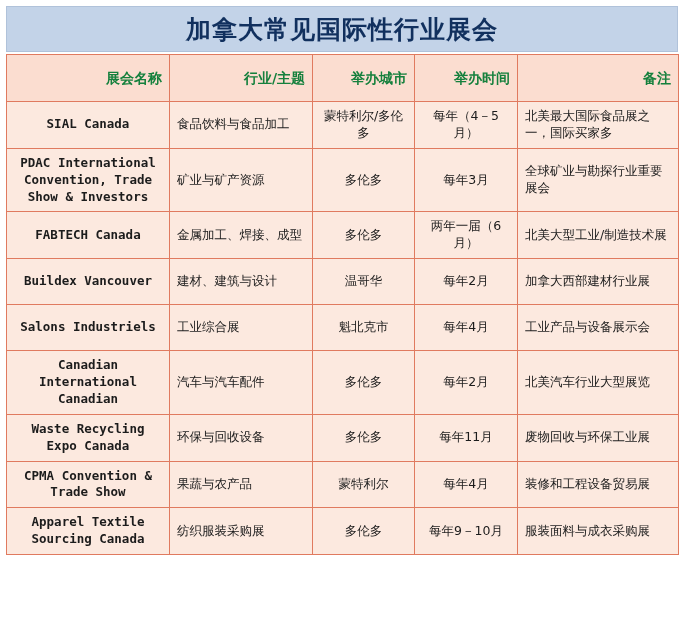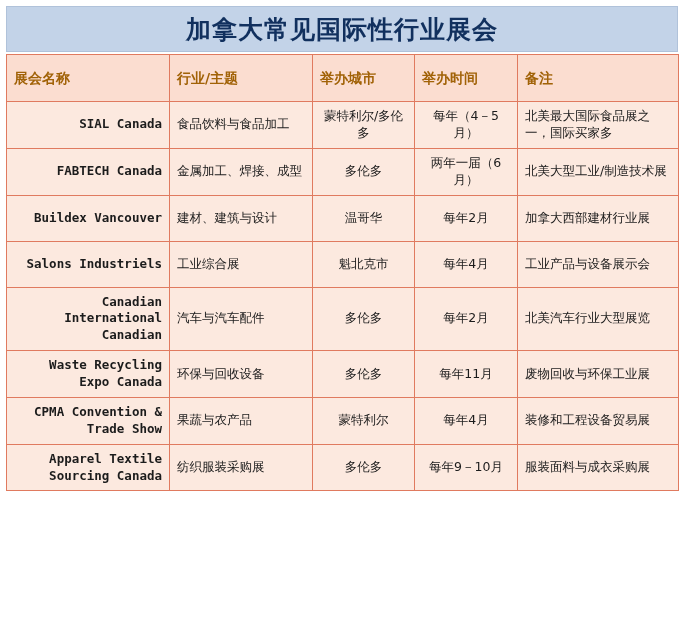--- a/index.html
+++ b/index.html
@@ -46,34 +46,34 @@
     border: 1px solid #e07a5f;
     padding: 6px 7px;
     vertical-align: middle;
     font-size: 12.5px;
     line-height: 1.35;
     color: #1c1c1c;
     background: #fce9df;
   }
   table.exhibitions th {
     background: #fbddd0;
-    color: #a16207;
+    color: #15803d;
     font-weight: bold;
-    text-align: left;
+    text-align: right;
     font-size: 14px;
     height: 34px;
     font-family: "DejaVu Sans", sans-serif;
   }
   td.name {
     font-family: "DejaVu Sans Mono", monospace;
     font-weight: bold;
     font-size: 12.5px;
     letter-spacing: 0px;
     color: #111111;
-    text-align: right;
+    text-align: center;
   }
   td.topic, td.note {
     font-family: "DejaVu Sans", sans-serif;
     text-align: left;
   }
   td.city, td.time {
     font-family: "DejaVu Sans", sans-serif;
     text-align: center;
   }
   col.c-name { width: 163px; }
@@ -109,20 +109,27 @@
         <th>备注</th>
       </tr>
     </thead>
     <tbody>
       <tr class="row-h">
         <td class="name">SIAL Canada</td>
         <td class="topic">食品饮料与食品加工</td>
         <td class="city">蒙特利尔/多伦多</td>
         <td class="time">每年（4－5月）</td>
         <td class="note">北美最大国际食品展之一，国际买家多</td>
+      </tr>
+      <tr class="row-h">
+        <td class="name">PDAC International Convention, Trade Show &amp; Investors</td>
+        <td class="topic">矿业与矿产资源</td>
+        <td class="city">多伦多</td>
+        <td class="time">每年3月</td>
+        <td class="note">全球矿业与勘探行业重要展会</td>
       </tr>
       <tr class="row-h">
         <td class="name">FABTECH Canada</td>
         <td class="topic">金属加工、焊接、成型</td>
         <td class="city">多伦多</td>
         <td class="time">两年一届（6月）</td>
         <td class="note">北美大型工业/制造技术展</td>
       </tr>
       <tr class="row-h">
         <td class="name">Buildex Vancouver</td>

